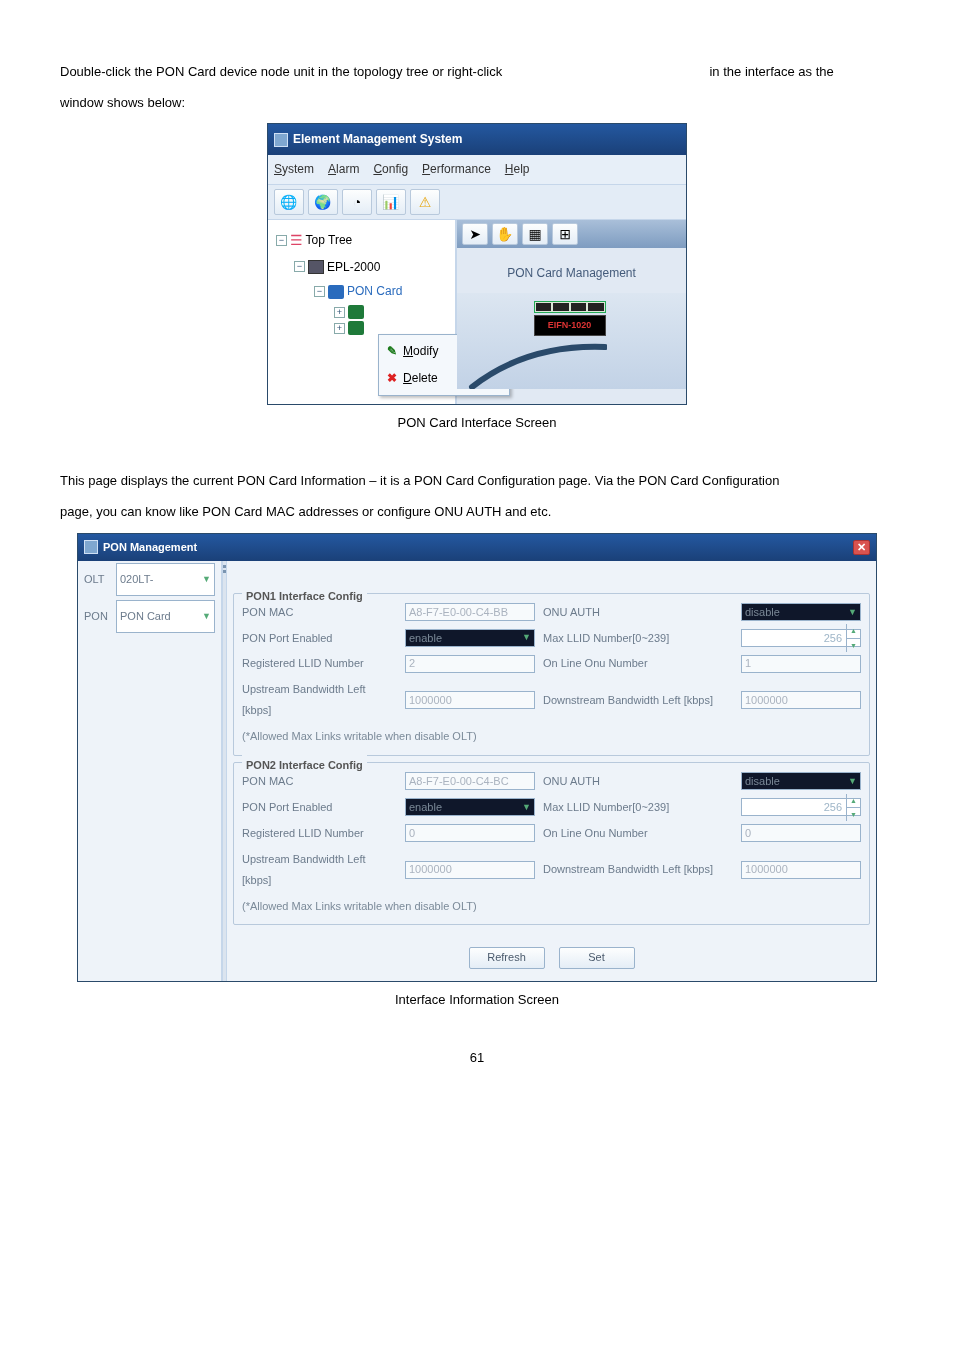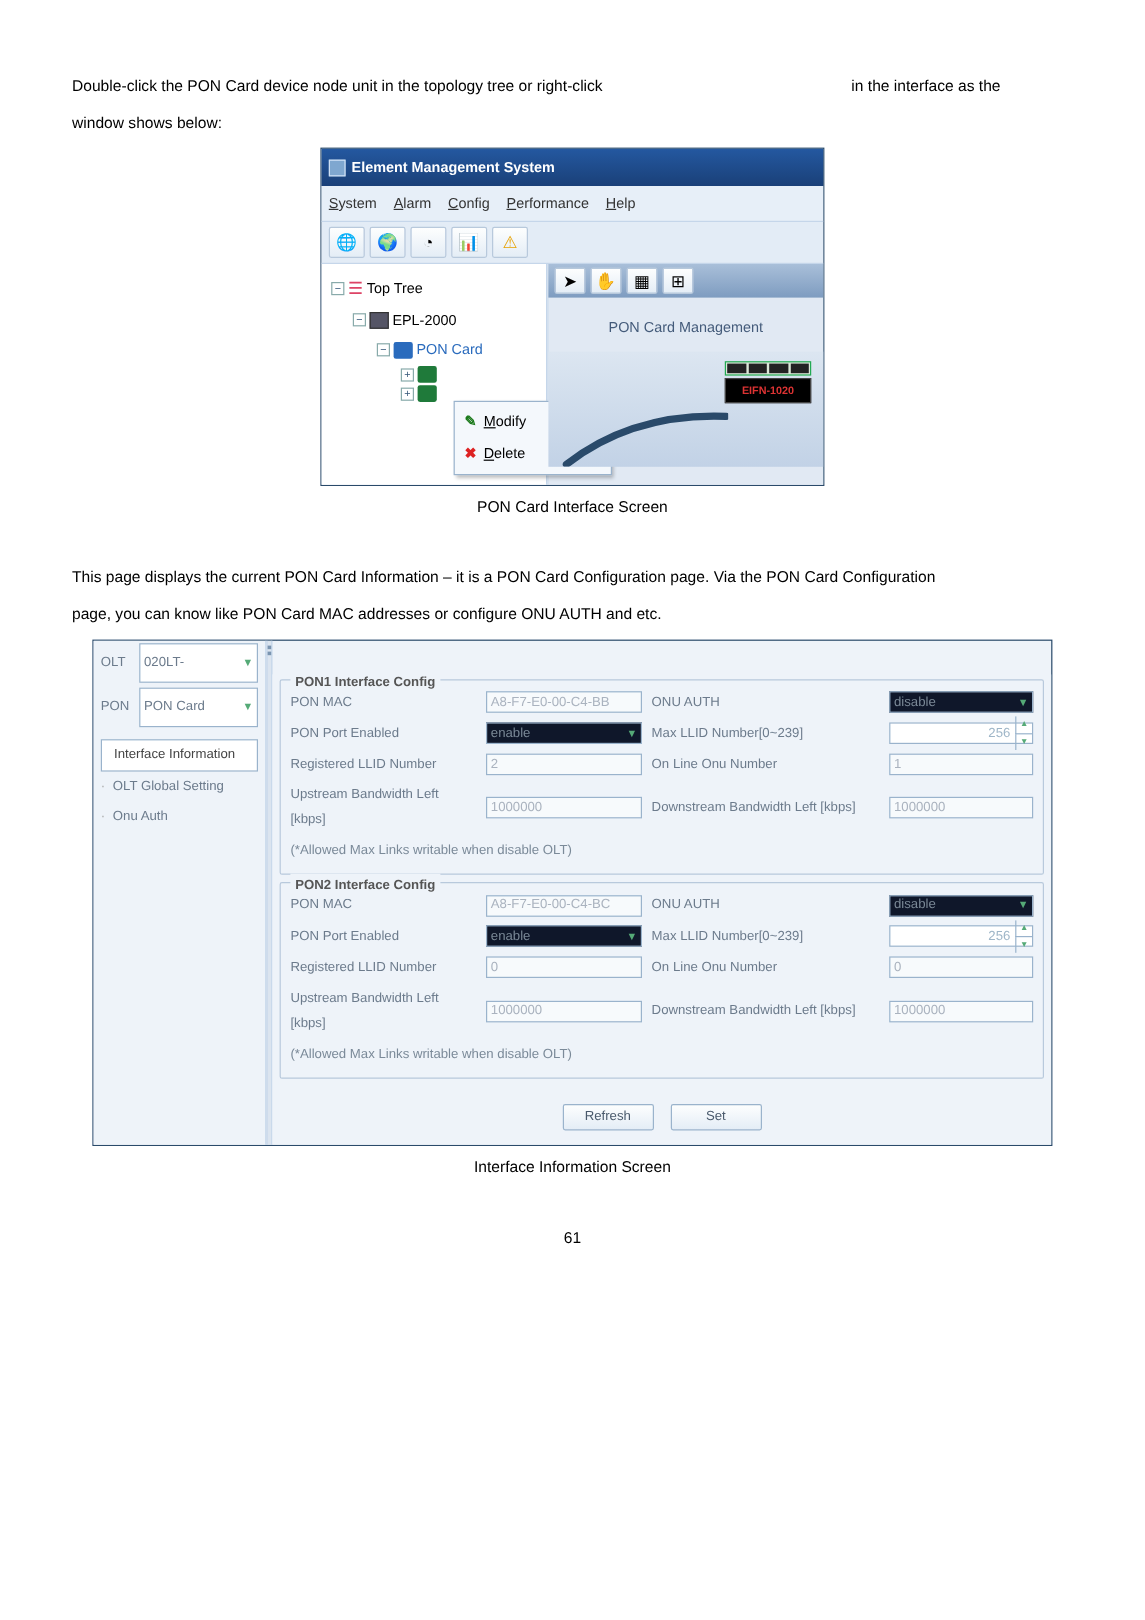--- a/index.html
+++ b/index.html
@@ -115,21 +115,21 @@
     color: #445b7a;
     padding: 14px 4px 8px 4px;
     font-size: 12px;
   }
   .right-dev {
     height: 96px;
     background: linear-gradient(#dce6f1,#c2d2e6);
     position: relative;
     display:flex;
     flex-direction:column;
-    align-items:flex-end;
+    align-items:center;
     justify-content:flex-start;
     padding: 6px;
   }
   .dev-box {
     width: 72px;
     height: 40px;
     display:flex;
     flex-direction:column;
     gap:2px;
     align-items:stretch;
@@ -372,41 +372,45 @@
     </div>
   </div>
 </div>
 <div class="caption">PON Card Interface Screen</div>
 
 <div class="para">This page displays the current PON Card Information – it is a PON Card Configuration page. Via the PON Card Configuration</div>
 <div class="para">page, you can know like PON Card MAC addresses or configure ONU AUTH and etc.</div>
 
 <div class="figure">
   <div class="pon-window">
+    <div class="pon-titlebar">
+      <div class="left">
+        <span class="icon" style="width:14px;height:14px;background:#7fa7d0;border:1px solid #cfe0f5;display:inline-block;"></span>
+        <span>PON Management</span>
+      </div>
+      <div class="close-btn">
+        <span>✕</span>
+      </div>
+    </div>
     <div class="pon-body">
       <div class="pon-left">
         <div class="sel-row">
           <label>OLT</label>
           <div class="sel">
             <span>020LT-</span>
             <span class="caret">▼</span>
           </div>
         </div>
         <div class="sel-row">
           <label>PON</label>
           <div class="sel">
             <span>PON Card</span>
             <span class="caret">▼</span>
           </div>
         </div>
-        <div class="nav-list">
-          <div class="nav-item selected">Interface Information</div>
-          <div class="nav-item">OLT Global Setting</div>
-          <div class="nav-item">Onu Auth</div>
-        </div>
       </div>
       <div class="splitter">
           <i></i>
           <i></i>
         </div>
       <div class="pon-right">
 
         <div class="group">
           <div class="legend">PON1 Interface Config</div>
           <div class="form-grid">

